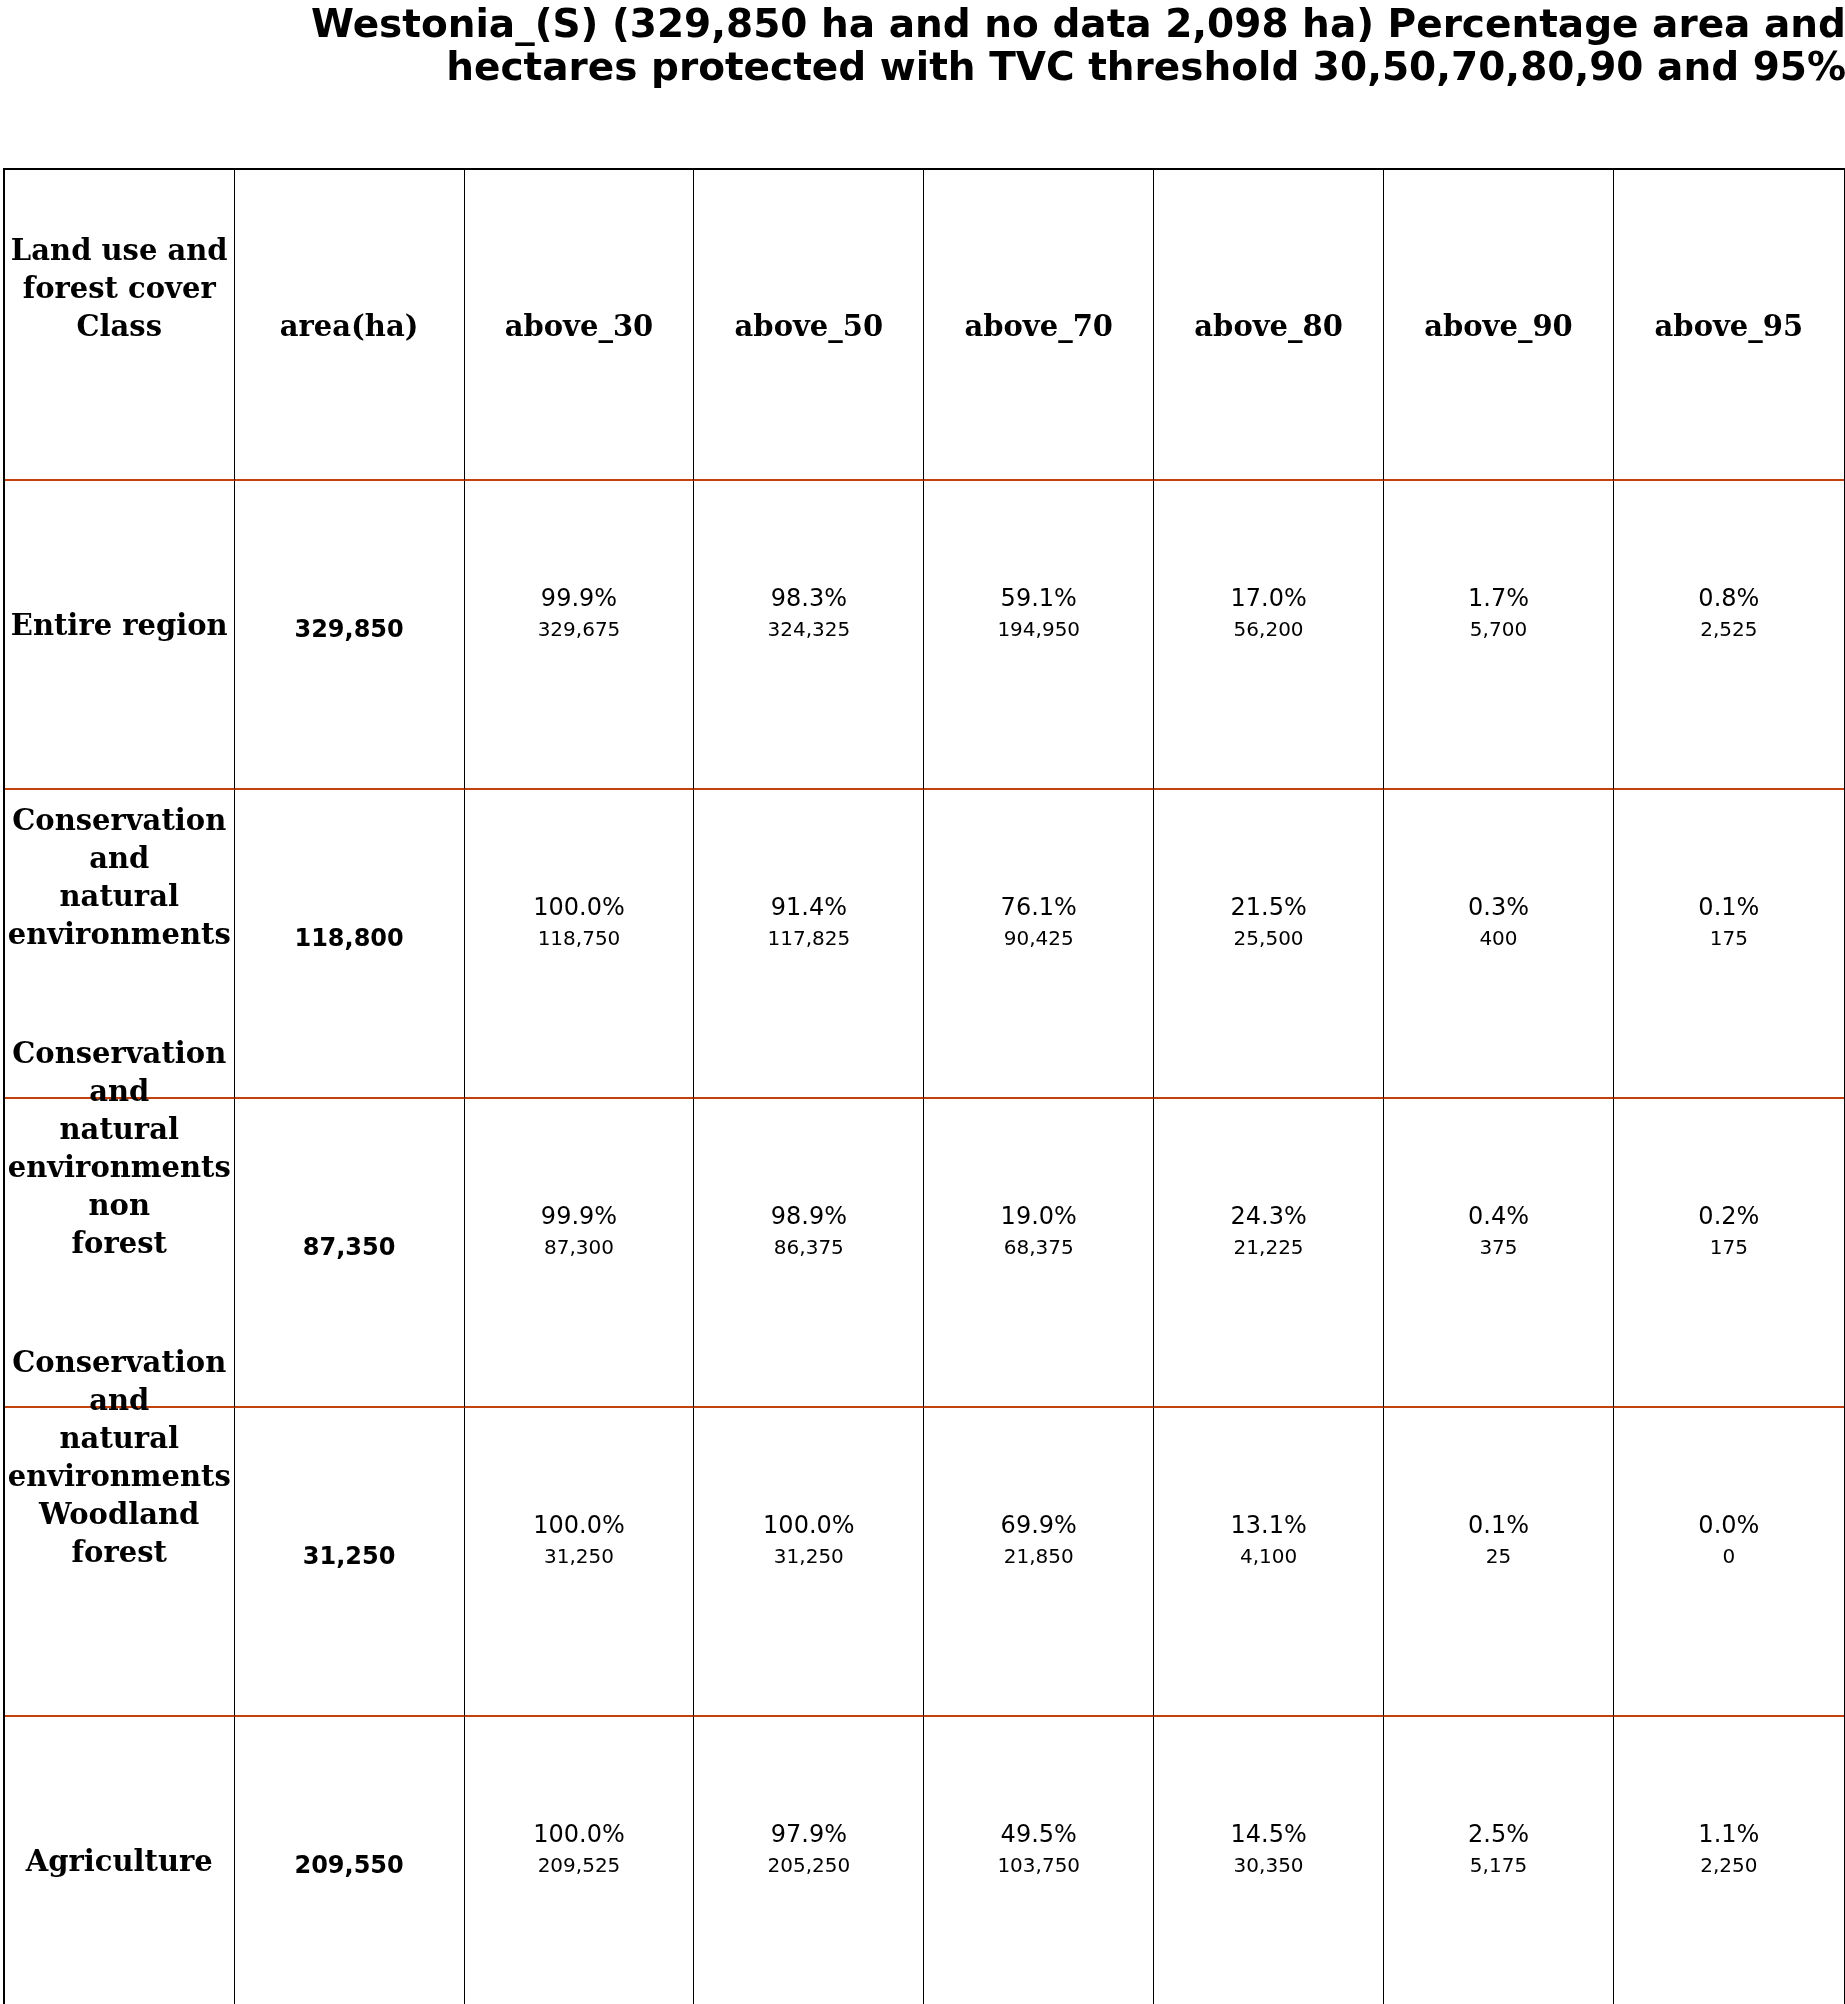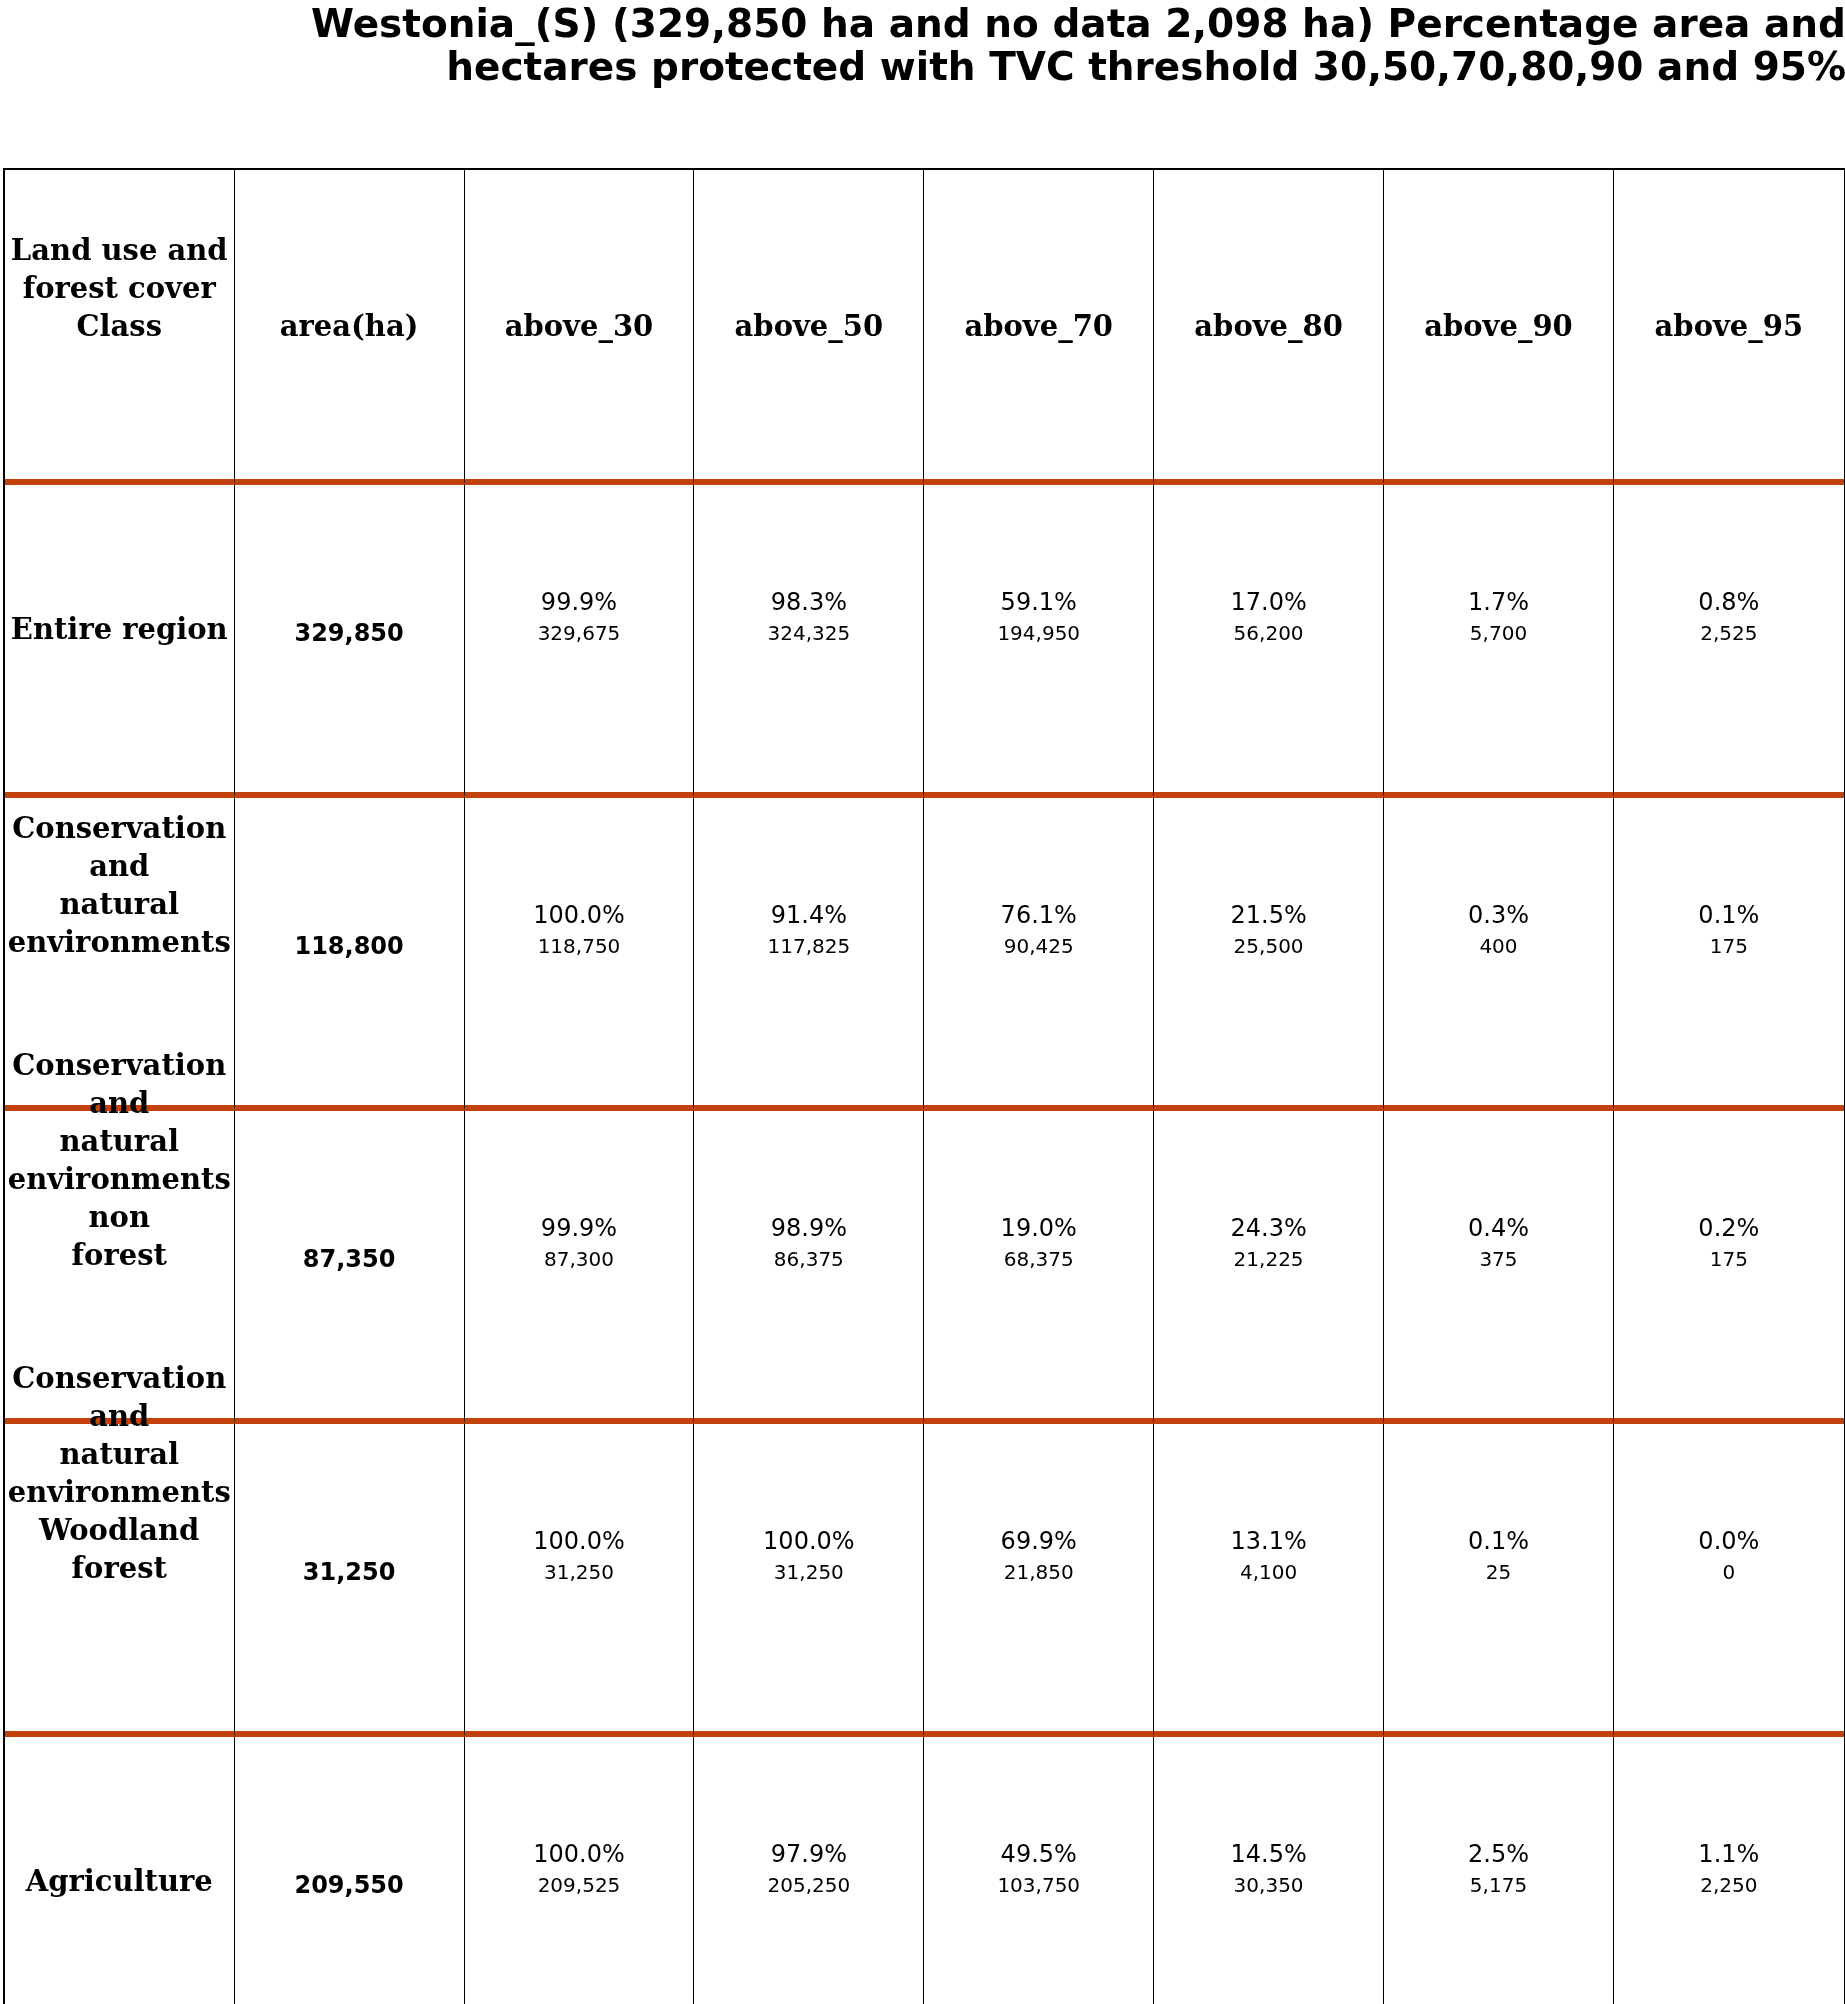--- a/index.html
+++ b/index.html
@@ -13,21 +13,21 @@
     text-align:right;font-weight:bold;font-size:39px;line-height:43px;
     white-space:pre-line;letter-spacing:0px;margin-left:12px;
   }
   
   .grid{
     position:absolute;left:2.8px;top:168px;width:1839px;
     display:grid;grid-template-columns:repeat(8,1fr);
     border:2px solid #000;background:#fff;
   }
   .cell{
-    position:relative;border-right:1.2px solid #000;border-bottom:6px solid #c2410c;
+    position:relative;border-right:1.2px solid #000;border-bottom:2px solid #c2410c;
     background:#fff;
   }
   .cell:nth-child(8n){border-right:none;text-decoration:underline;}
   .grid > .cell:nth-last-child(-n+8){border-bottom:none;}
   .hcell{height:309px;}
   .dcell{height:307px;}
   .content{
     position:absolute;left:0;right:0;bottom:134px;
     text-align:center;white-space:pre-line;
   }

